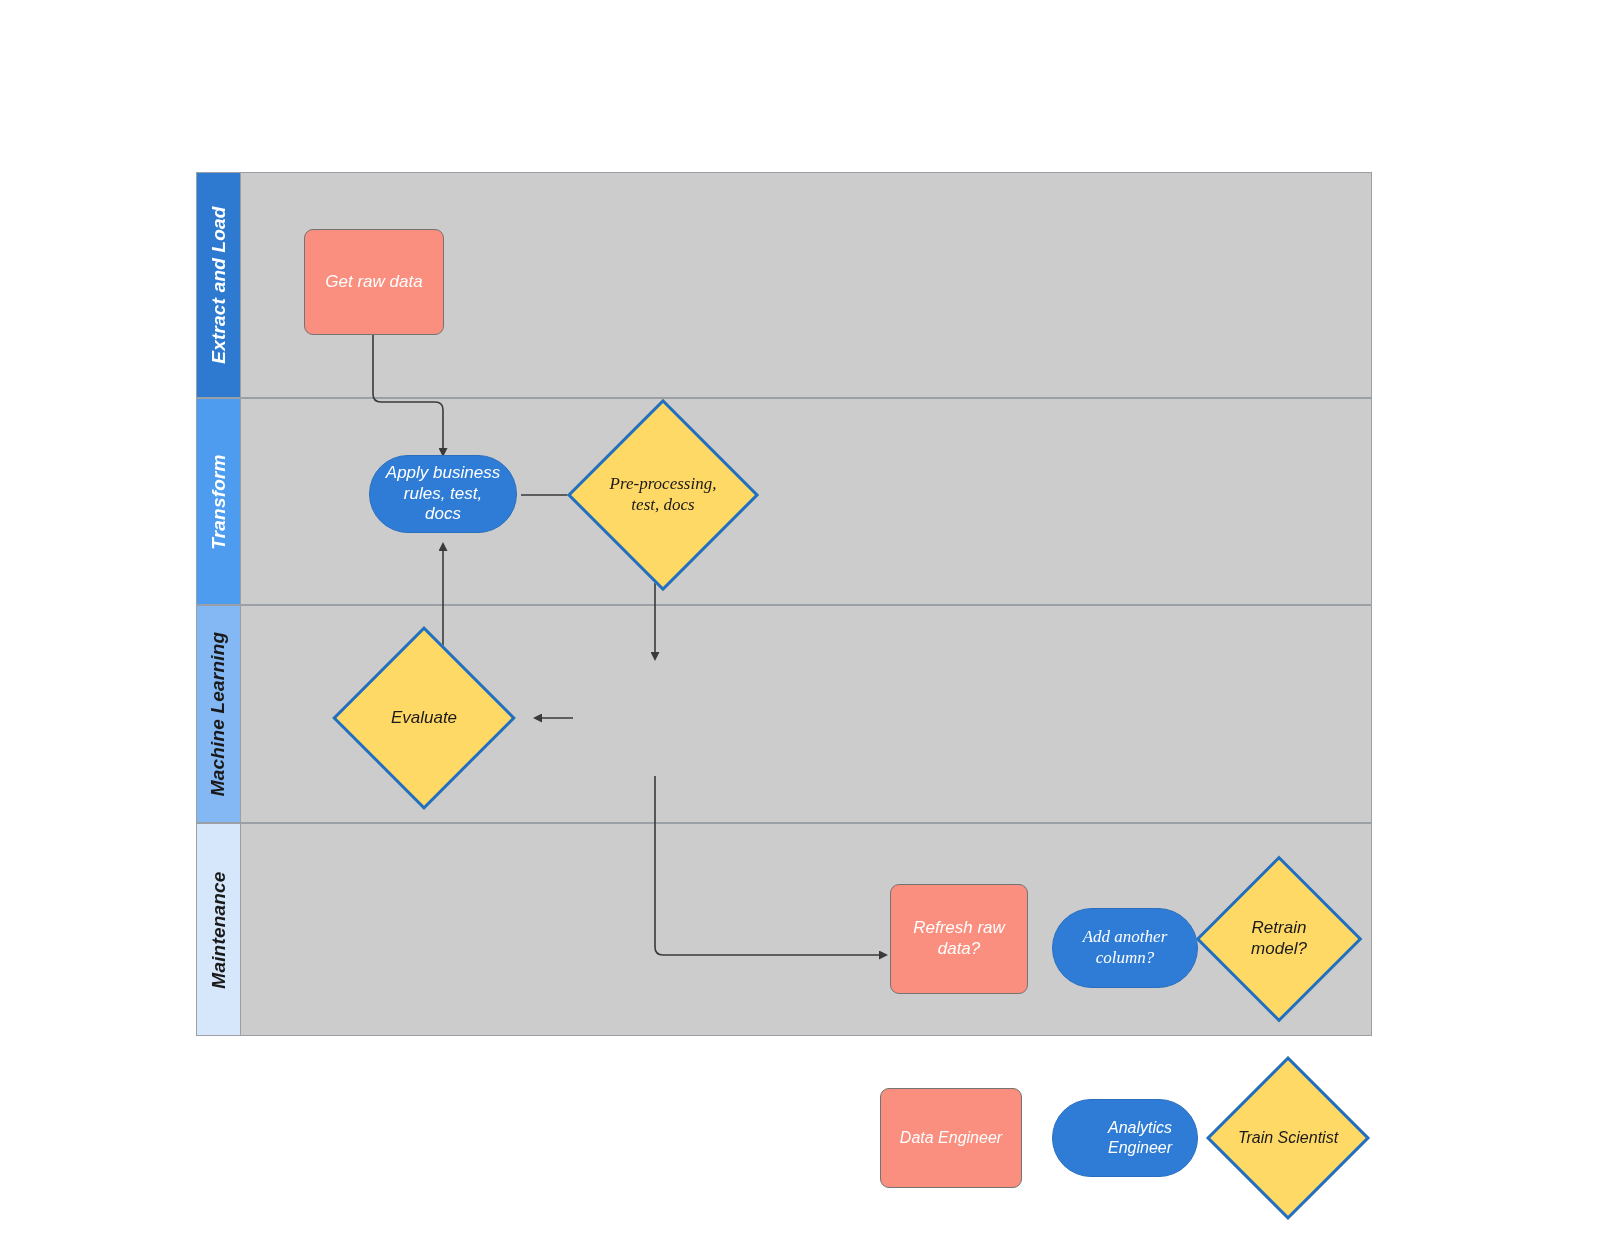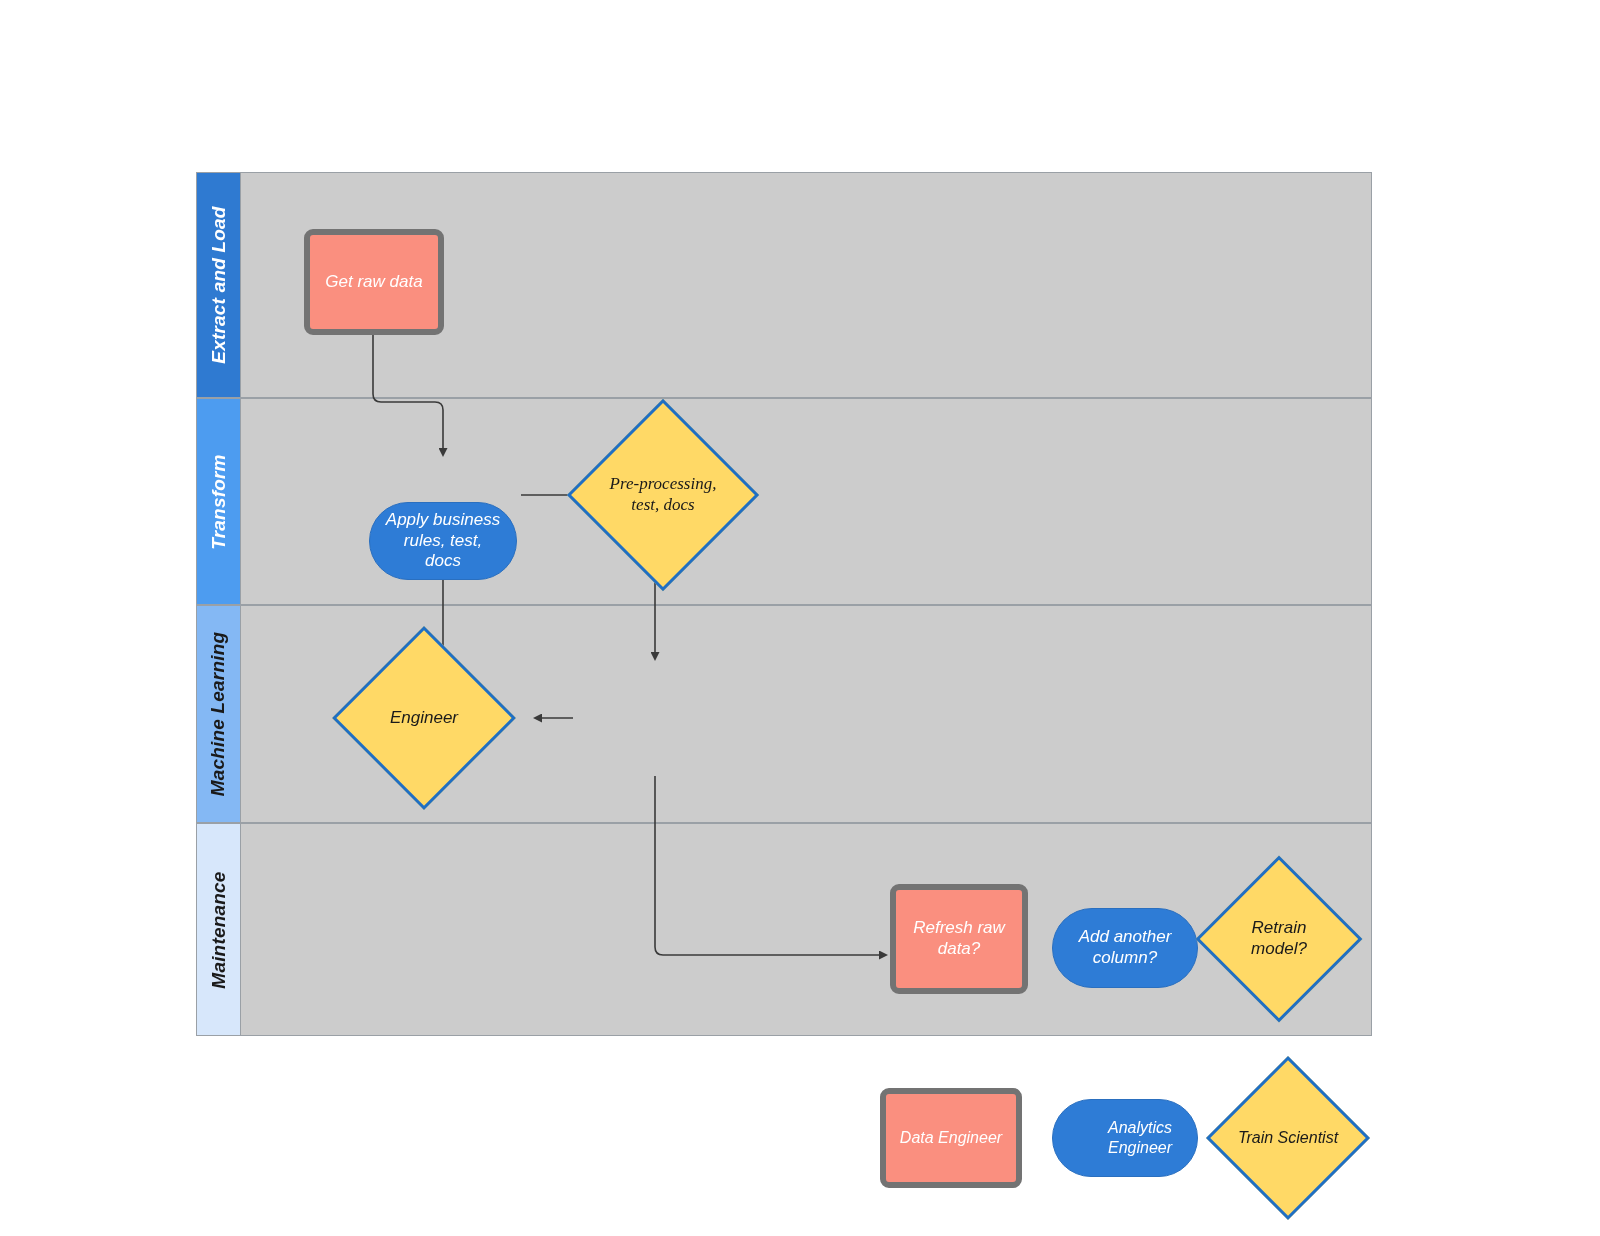--- a/index.html
+++ b/index.html
@@ -69,21 +69,21 @@
     display: flex;
     align-items: center;
     justify-content: center;
     text-align: center;
     font-style: italic;
     line-height: 1.22;
   }
 
   .shape.rect {
     background: #fa8f7f;
-    border: 6px solid #737373;
+    border: 1px solid #737373;
     border-radius: 9px;
     color: #ffffff;
     font-size: 17px;
   }
 
   .shape.stadium {
     background: #2e7cd6;
     border: 1px solid #2a6fbf;
     border-radius: 999px;
     color: #ffffff;
@@ -182,41 +182,41 @@
 
     <path d="M 247 487 L 247 372" fill="none" stroke="#3a3a3a" stroke-width="1.6" marker-end="url(#arrow)"></path>
 
     <path d="M 459 604 L 459 775 Q 459 783 467 783 L 690 783" fill="none" stroke="#3a3a3a" stroke-width="1.6" marker-end="url(#arrow)"></path>
   </svg>
 
   <div class="shape rect" style="left:108px; top:57px; width:140px; height:106px;">
     <span>Get raw data</span>
   </div>
 
-  <div class="shape stadium" style="left:173px; top:283px; width:148px; height:78px;margin-top:47px;">
+  <div class="shape stadium" style="left:173px; top:283px; width:148px; height:78px;">
     <span style="padding:0 14px;">Apply business rules, test, docs</span>
   </div>
 
   <div class="shape diamond" style="left:399px; top:255px; width:136px; height:136px;">
     <div class="dia-bg"></div>
     <span class="dia-label" style="width:132px;font-family:Liberation Serif, serif;">Pre-processing, test, docs</span>
   </div>
 
   <div class="shape diamond" style="left:163px; top:481px; width:130px; height:130px;">
     <div class="dia-bg"></div>
-    <span class="dia-label" style="width:120px;">Engineer</span>
+    <span class="dia-label" style="width:120px;">Evaluate</span>
   </div>
 
 
   <div class="shape rect" style="left:694px; top:712px; width:138px; height:110px;">
     <span style="padding:0 10px;">Refresh raw data?</span>
   </div>
 
   <div class="shape stadium" style="left:856px; top:736px; width:146px; height:80px;">
-    <span style="padding:0 14px;">Add another column?</span>
+    <span style="padding:0 14px;font-family:Liberation Serif, serif;">Add another column?</span>
   </div>
 
   <div class="shape diamond" style="left:1024px; top:708px; width:118px; height:118px;font-style:italic;">
     <div class="dia-bg"></div>
     <span class="dia-label" style="width:136px;">Retrain model?</span>
   </div>
 
 </div>
 
 <div id="legend">

